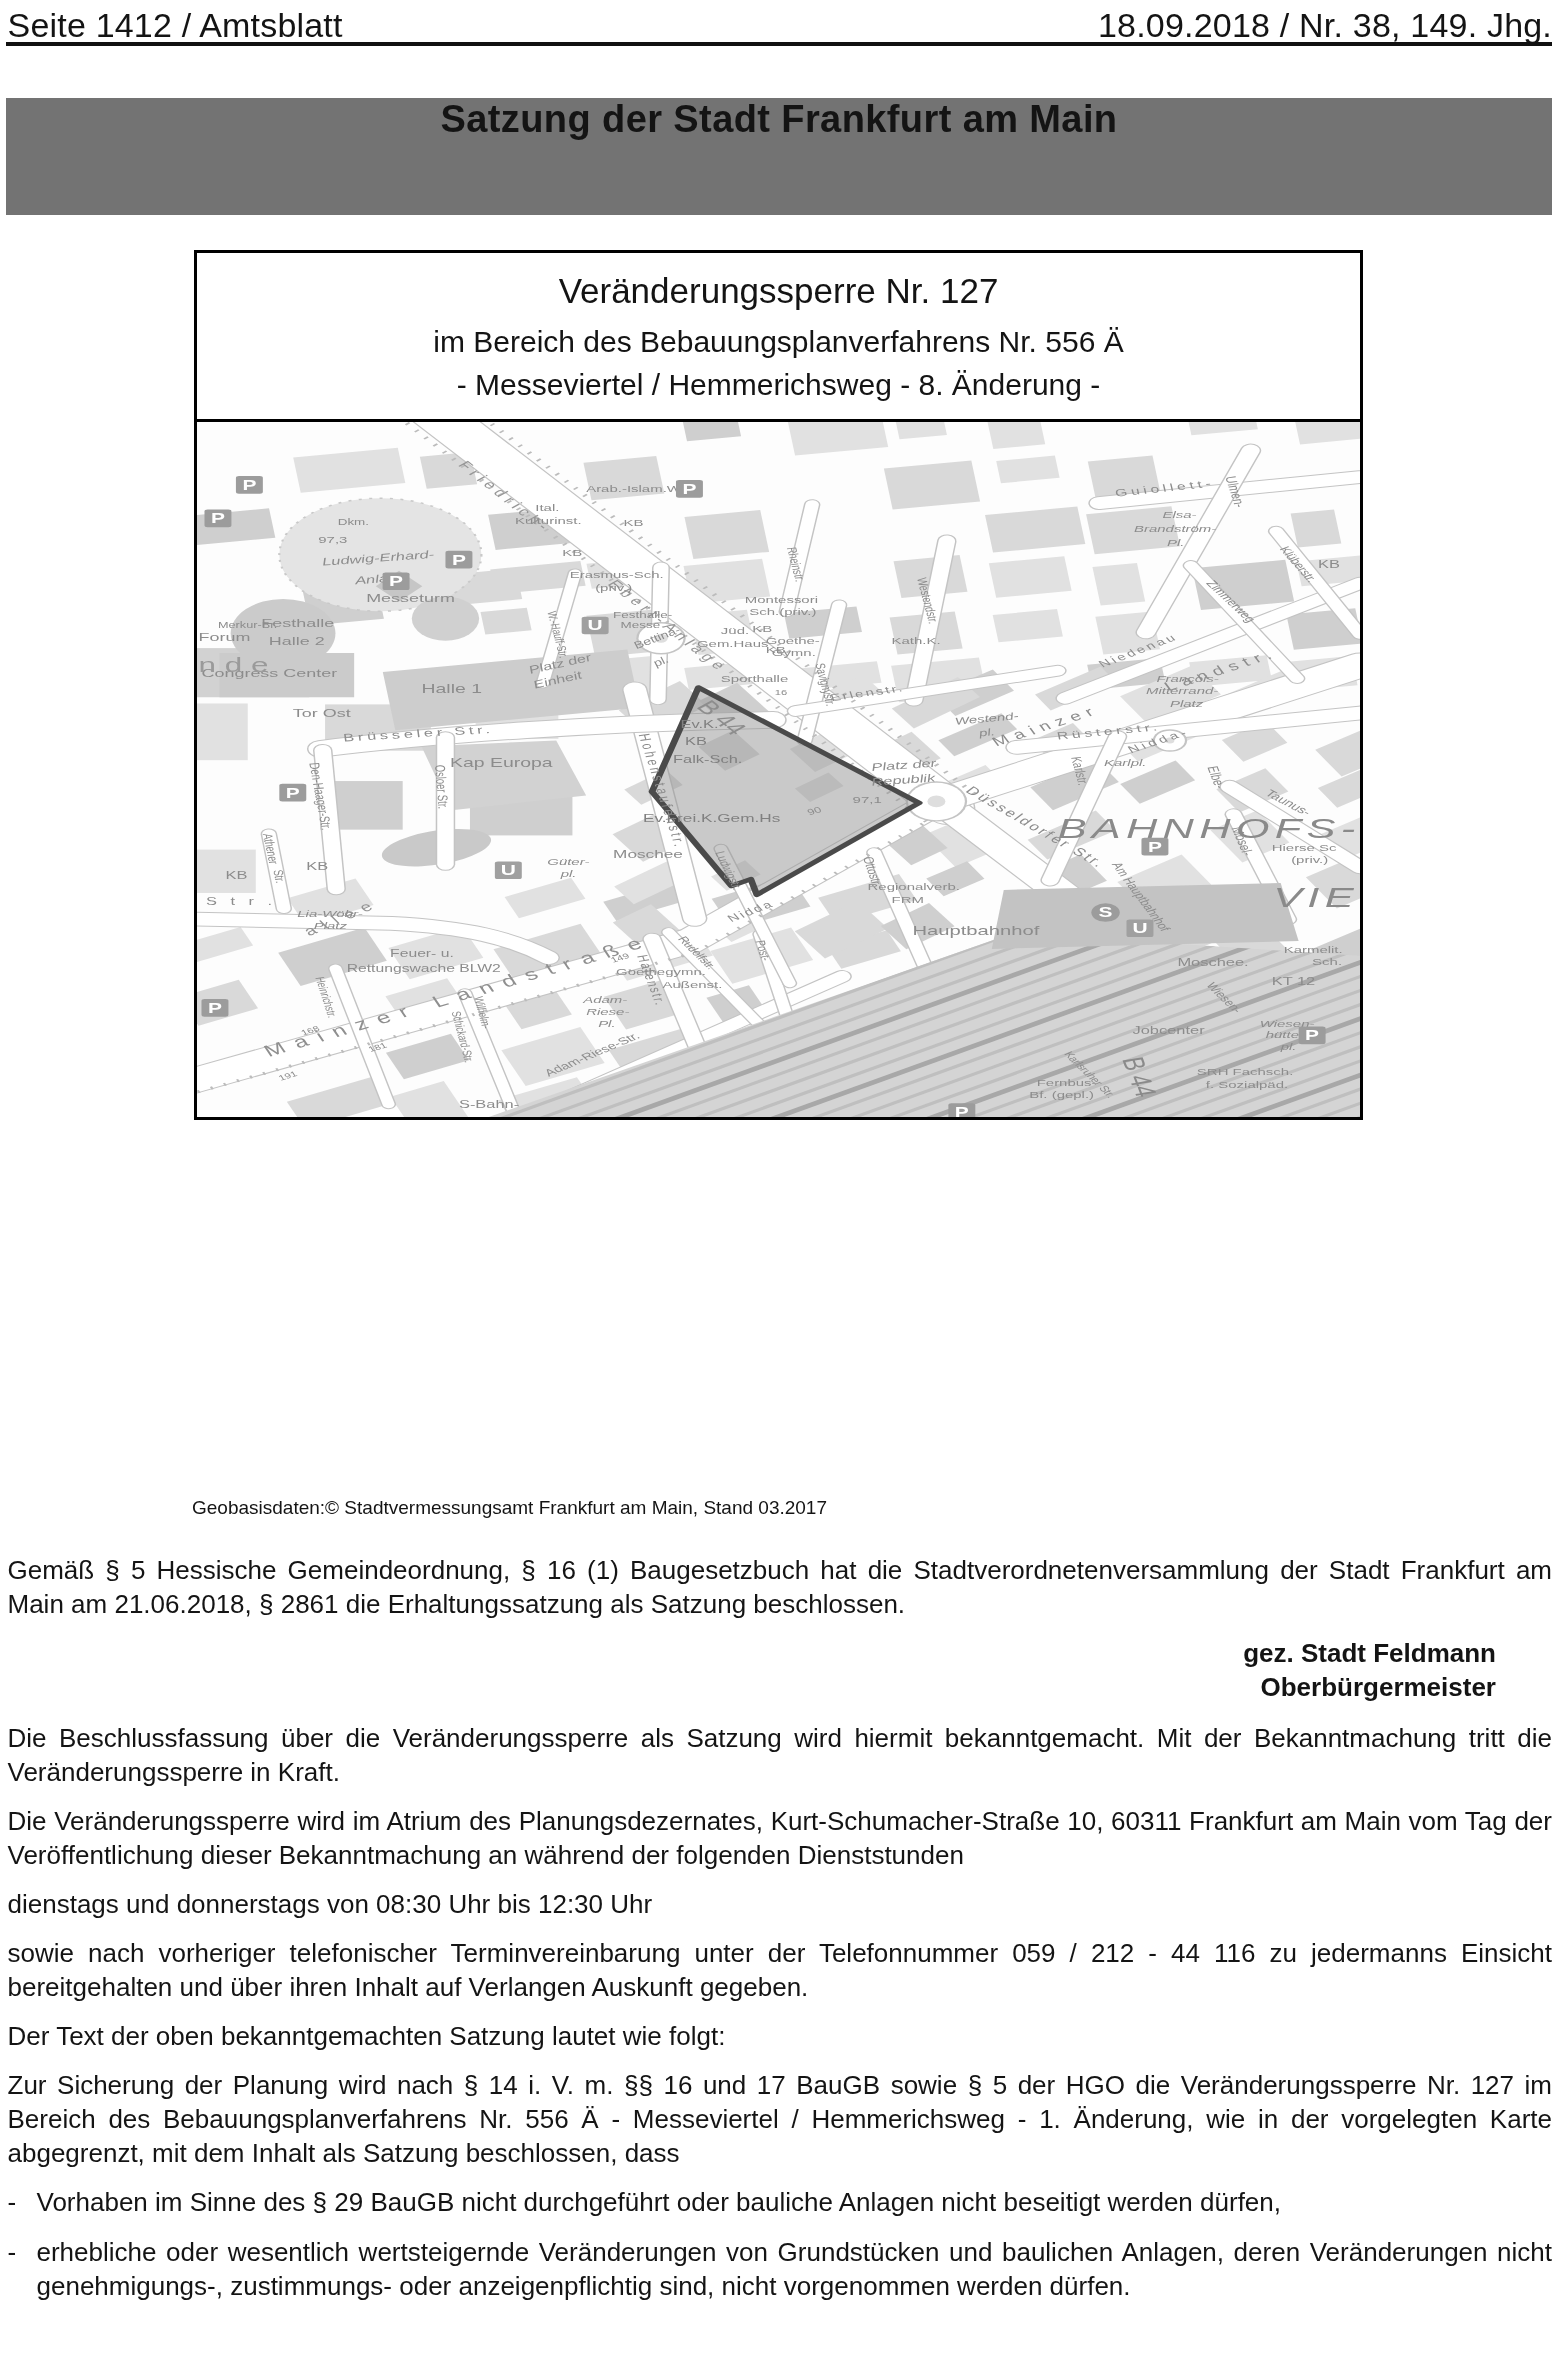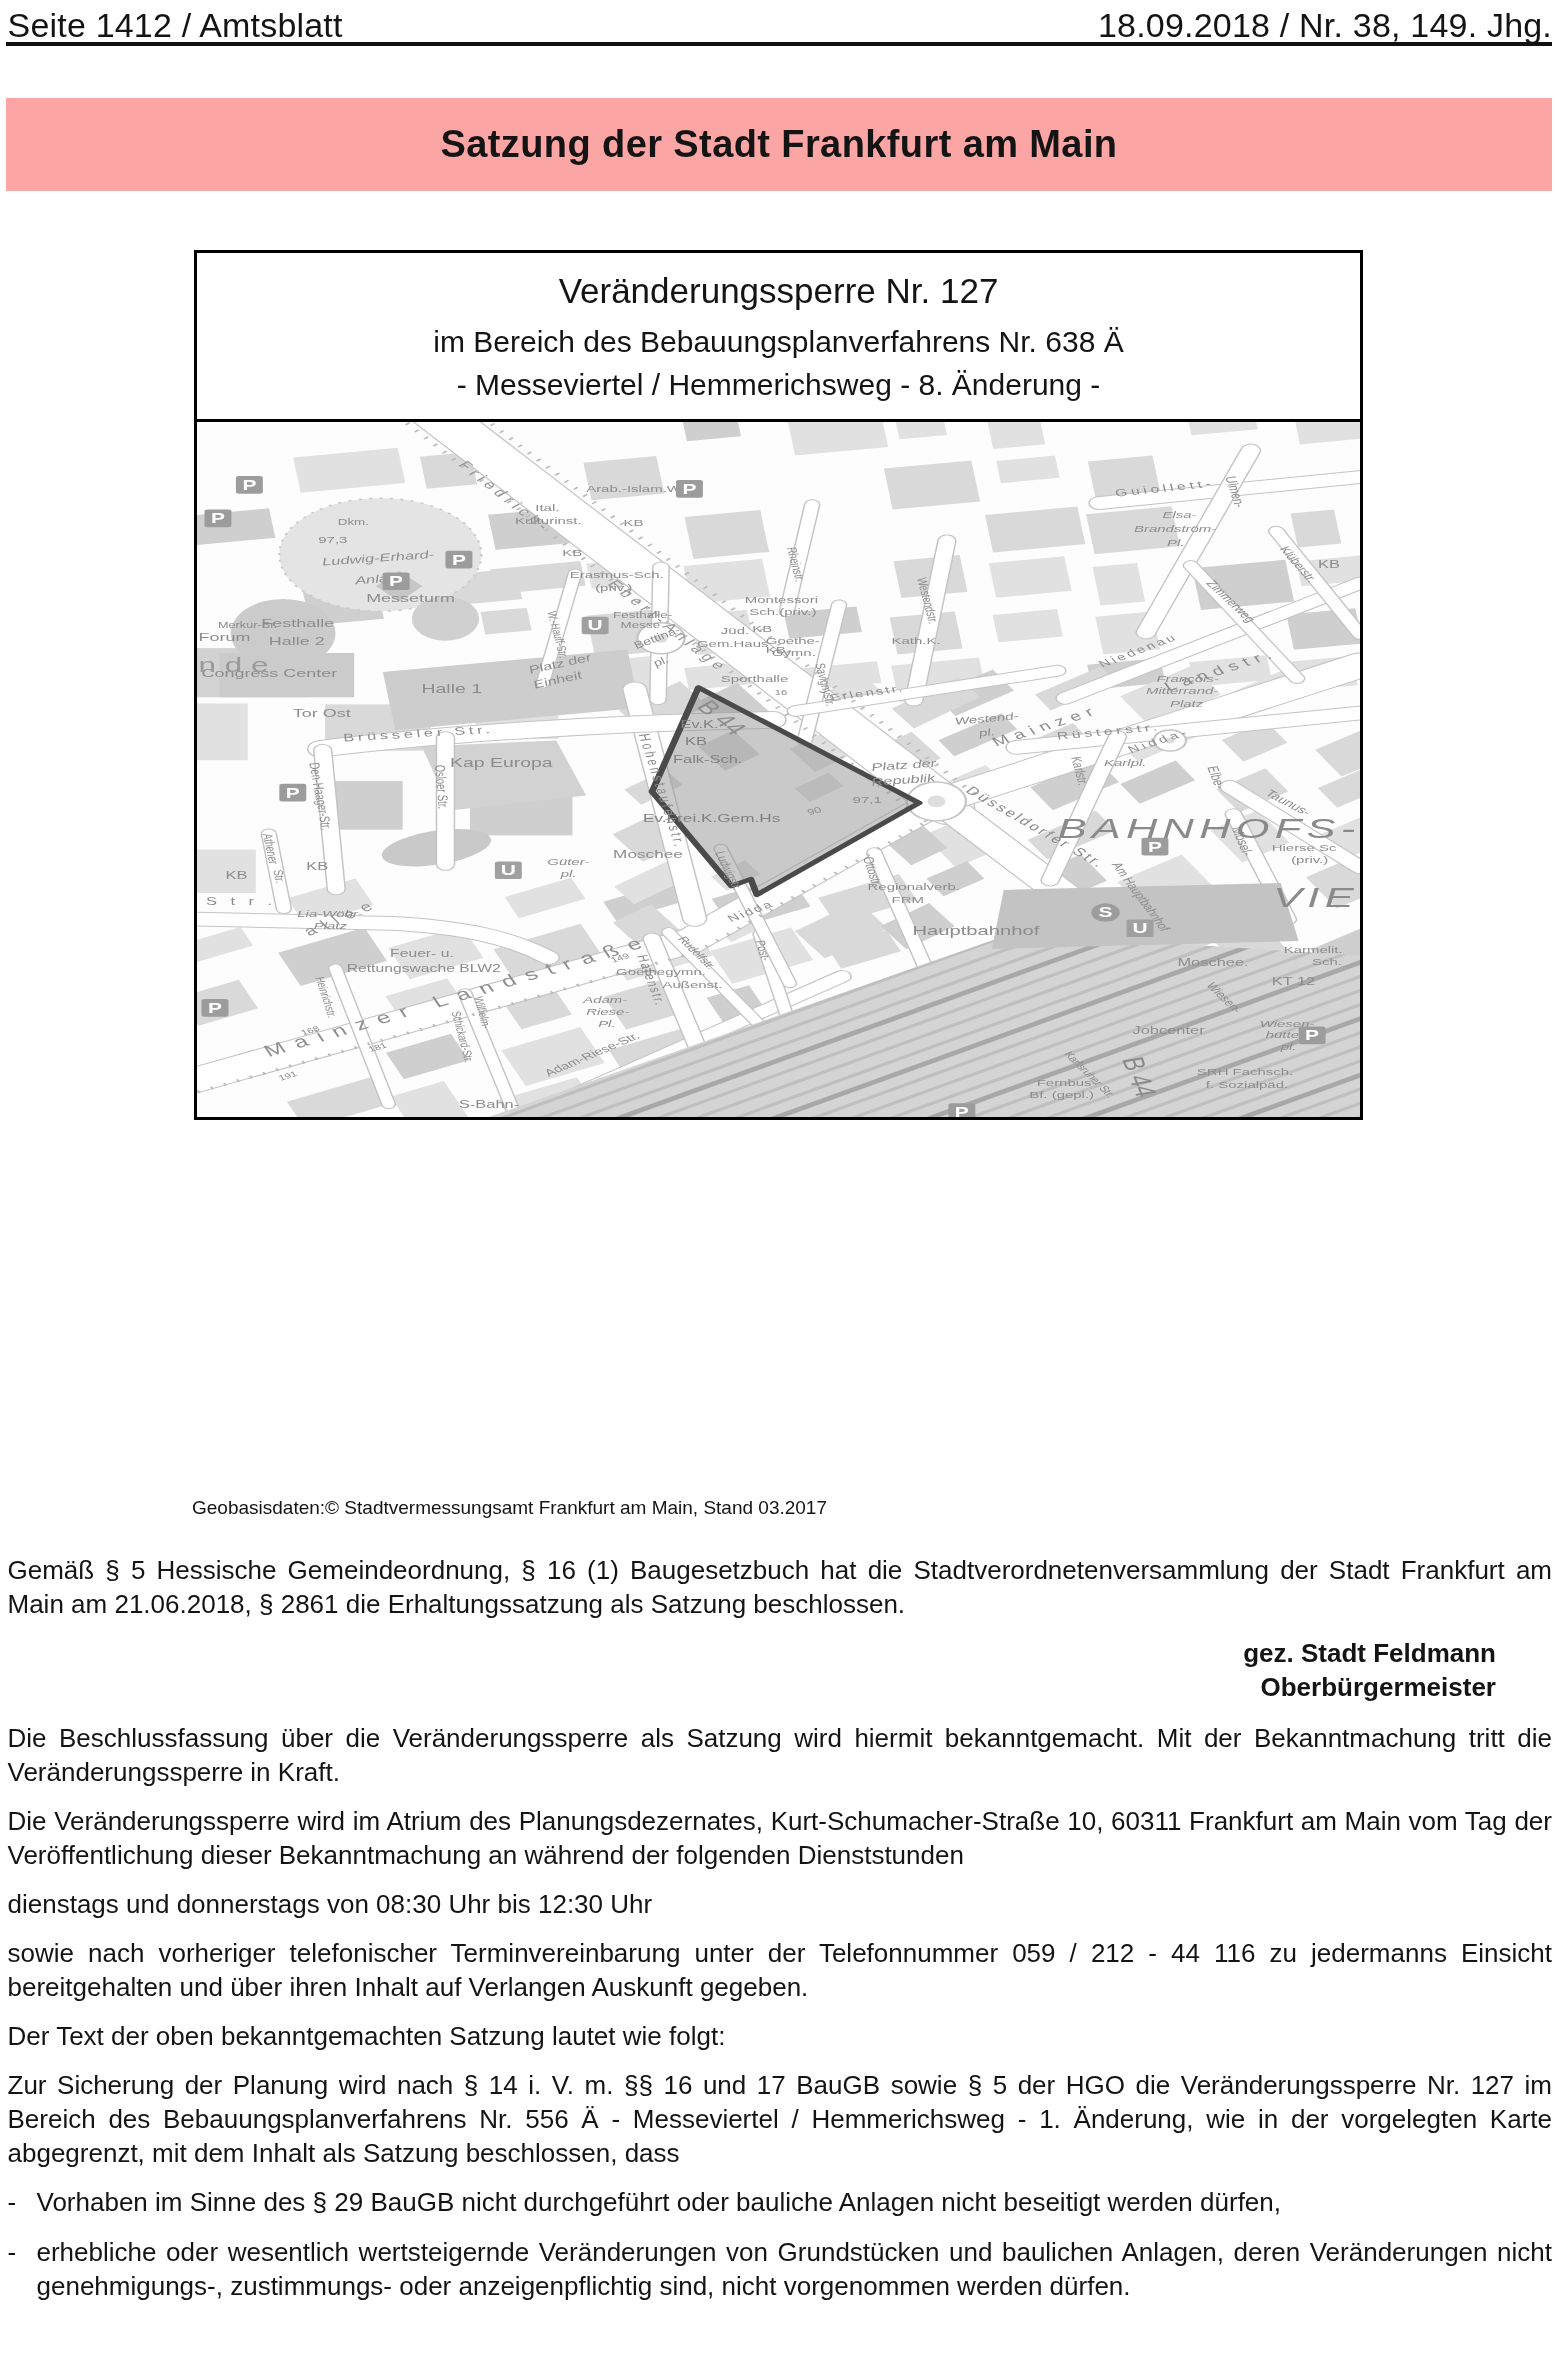--- a/index.html
+++ b/index.html
@@ -1,20 +1,20 @@
 <!DOCTYPE html>
 <html style="font-size:12px"><head>
 <meta charset="utf-8">
 <style>
   html,body{margin:0;padding:0;width:1558px;height:2377px;background:#ffffff;overflow:hidden;}
   body{font-family:"Liberation Sans",sans-serif;color:#141414;}
   .page{position:relative;width:1558px;height:2377px;}
   .hdr{position:absolute;top:6px;left:7.5px;right:6px;display:flex;justify-content:space-between;font-size:34px;letter-spacing:0.2px;}
   .hdr-rule{position:absolute;top:42px;left:6px;right:6px;height:3.8px;background:#111;}
-  .banner{position:absolute;top:98px;left:6px;right:6px;height:93px;background:#fca5a5;display:flex;align-items:center;justify-content:center;}
+  .banner{position:absolute;top:98px;left:6px;right:6px;height:117px;background:#737373;display:flex;justify-content:center;}
   .banner-title{font-size:38px;font-weight:bold;letter-spacing:0.4px;}
   .fig{position:absolute;top:250px;left:194px;width:1169px;height:870px;border:3px solid #000;box-sizing:border-box;background:#fff;}
   .fig-title{position:absolute;top:0;left:0;right:0;height:166px;text-align:center;padding-top:18px;box-sizing:border-box;}
   .ft1{font-size:35px;margin-bottom:13.5px;}
   .ft2,.ft3{font-size:30px;margin-bottom:9px;}
   .map-wrap{position:absolute;left:0;top:166px;right:0;bottom:0;border-top:3px solid #000;overflow:hidden;}
   .map-wrap svg{display:block;width:100%;height:100%;}
   .caption{position:absolute;top:1497px;left:176px;font-size:19px;margin-left:16px;}
   .flow{position:absolute;top:1545px;left:7.5px;right:6px;font-size:26px;line-height:34px;}
   .flow p{margin:8px 0 15px 0;text-align:justify;}
@@ -37,21 +37,21 @@
   </div>
   <div class="hdr-rule"></div>
 
   <div class="banner">
     <div class="banner-title">Satzung der Stadt Frankfurt am Main</div>
   </div>
 
   <figure class="fig" style="margin:0">
     <div class="fig-title">
       <div class="ft1">Veränderungssperre Nr. 127</div>
-      <div class="ft2">im Bereich des Bebauungsplanverfahrens Nr. 638 Ä</div>
+      <div class="ft2">im Bereich des Bebauungsplanverfahrens Nr. 556 Ä</div>
       <div class="ft3">- Messeviertel / Hemmerichsweg - 8. Änderung -</div>
     </div>
     <div class="map-wrap">
       <svg id="map-svg" viewBox="0 0 1554 1414" preserveAspectRatio="none">
         <defs>
           <clipPath id="rwclip">
               <polygon points="390,1414 1090,1040 1554,1086 1554,1414"></polygon>
             </clipPath>
         </defs>
         <rect x="0" y="0" width="1554" height="1414" fill="#fdfdfd"></rect>

